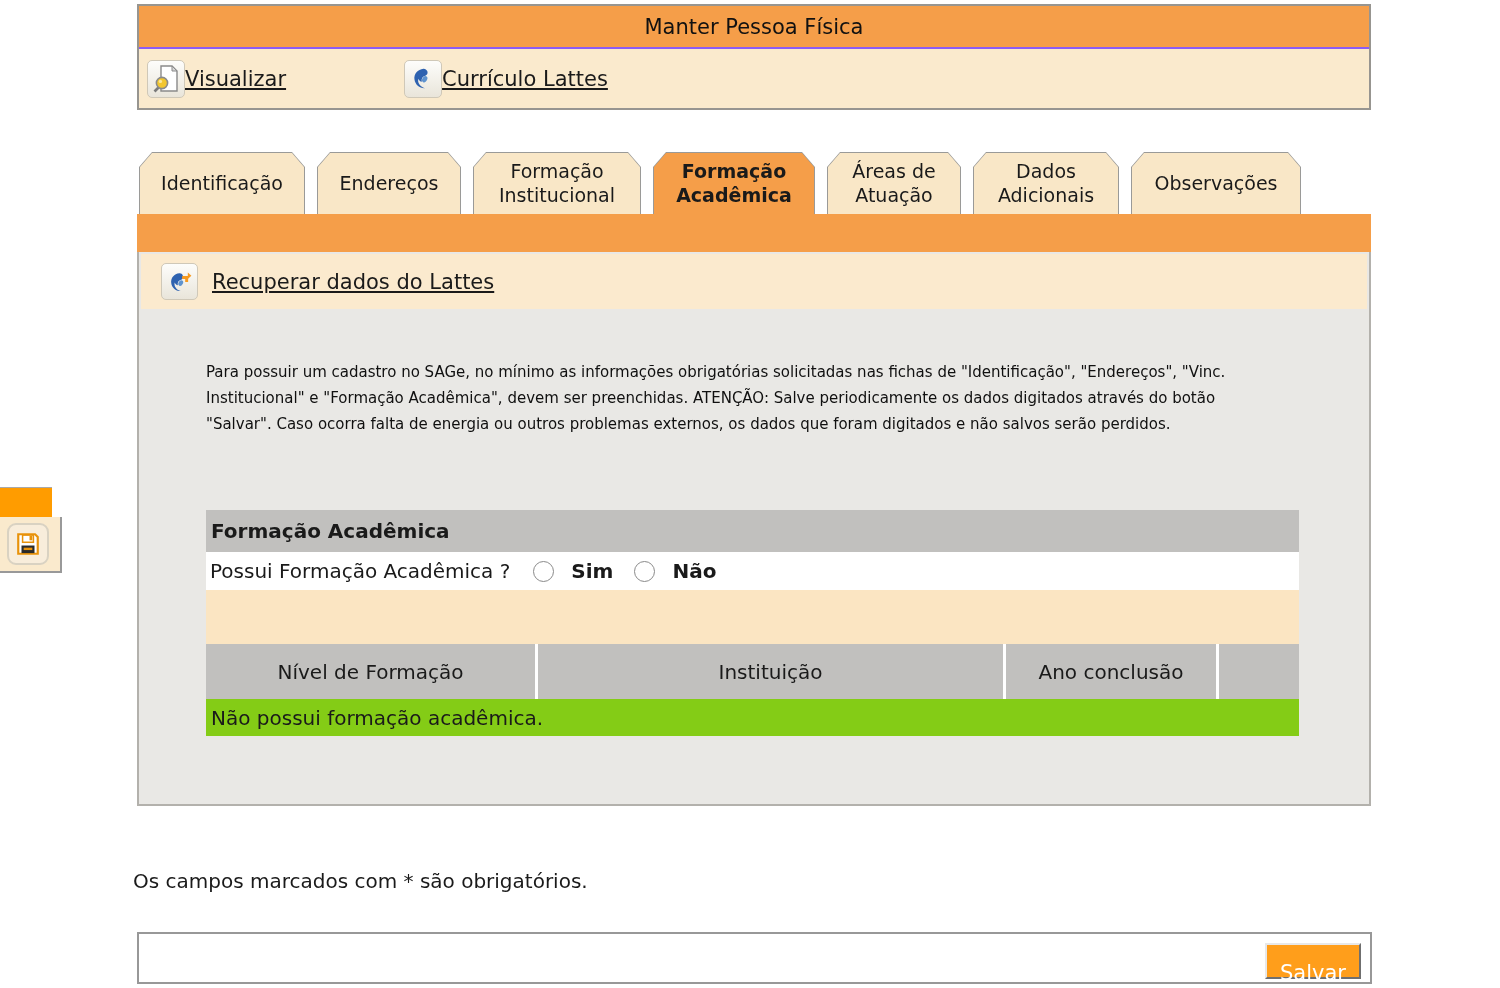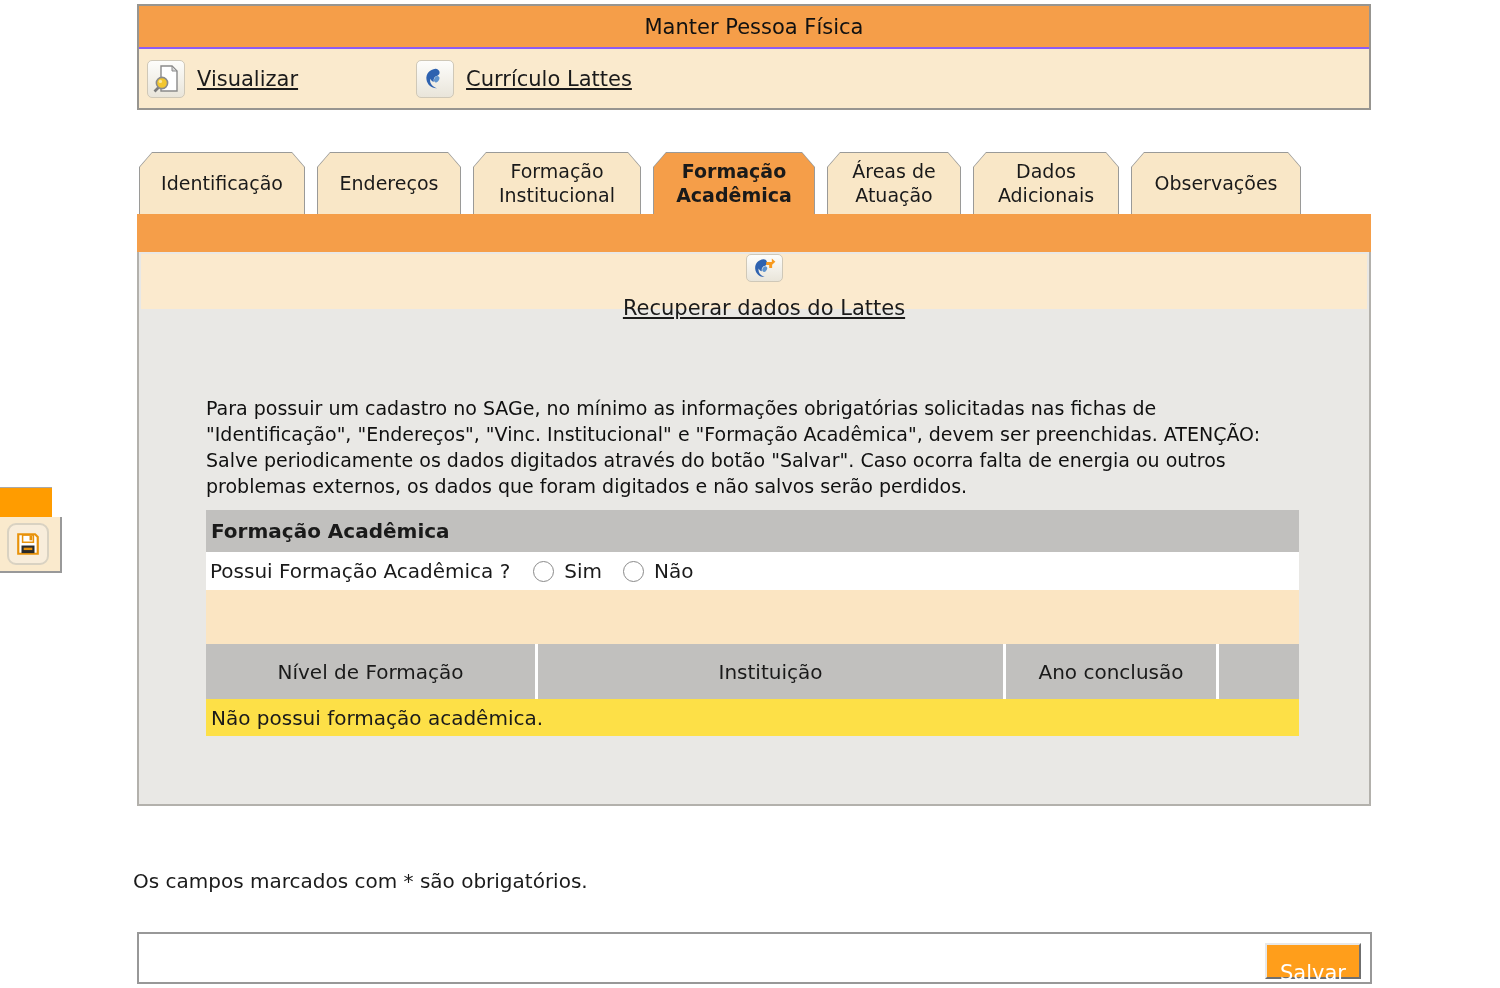--- a/index.html
+++ b/index.html
@@ -7,21 +7,21 @@
     font-family:"DejaVu Sans","Liberation Sans",sans-serif; color:#1a1a1a; }
   .page { position:relative; width:1500px; height:988px; }
 
   
   .header-box { position:absolute; left:137px; top:4px; width:1234px; height:106px;
     border:2px solid #979590; background:#FAEACD; }
   .title-bar { height:43px; background:#F59E49; border-bottom:2px solid #8b5cf6;
     display:flex; align-items:center; justify-content:center;
     font-weight:normal; font-size:21px; color:#111; }
   .toolbar { height:59px; display:flex; align-items:center; }
-  .tool-link { display:flex; align-items:center; gap:12px; cursor:pointer; }
+  .tool-link { display:flex; align-items:center; gap:0; cursor:pointer; }
   .tool-link.first { margin-left:8px; }
   .tool-link.second { margin-left:118px; }
   .icon-frame { width:38px; height:38px; display:flex; align-items:center; justify-content:center;
     background:linear-gradient(180deg,#fdfdfb,#e9e5da); border:1px solid #cfc8b8; border-radius:5px; }
   a.link { color:#1a1a1a; text-decoration:underline; font-size:21px; cursor:pointer; }
 
   
   .tabs { position:absolute; left:139px; top:152px; height:62px; display:flex; gap:12px; }
   .tab { position:relative; height:62px; cursor:pointer;
     clip-path:polygon(13px 0, calc(100% - 13px) 0, 100% 15px, 100% 100%, 0 100%, 0 15px);
@@ -31,40 +31,40 @@
     background:#F9E7C7; display:flex; align-items:center; justify-content:center;
     text-align:center; font-size:19px; line-height:1.25; padding:0 6px; }
   .tab.active .tab-inner { background:#F59E49; font-weight:bold; }
 
   .band { position:absolute; left:137px; top:214px; width:1234px; height:38px; background:#F59E49; }
 
   
   .panel { position:absolute; left:137px; top:252px; width:1234px; height:554px;
     background:#E9E8E5; border:2px solid #b3b1ac; border-top:none; }
   .linkbar { margin:2px; height:55px; background:#FBEACE;
-    display:flex; align-items:center; gap:14px; padding-left:20px;flex-direction:column; }
+    display:flex; align-items:center; gap:14px; padding-left:20px; }
   .linkbar .icon-frame { width:37px; height:37px; }
   .info { position:absolute; left:67px; top:107px; width:1078px;
-    font-size:19px; line-height:26px; color:#101010;margin-top:36px; }
+    font-size:15px; line-height:26px; color:#101010; }
 
   .section { position:absolute; left:67px; top:258px; width:1093px; }
   .section-header { height:42px; background:#C1C0BE; display:flex; align-items:center;
     padding-left:5px; font-weight:bold; font-size:20px; }
   .question-row { height:38px; background:#ffffff; display:flex; align-items:center;
     font-size:20px; padding-left:4px; }
   .radio { width:21px; height:21px; border-radius:50%; background:#fff;
     border:1px solid #8a8a8a; display:inline-block; cursor:pointer; }
   .radio.r1 { margin-left:23px; } .radio.r2 { margin-left:21px; }
-  .radio-label { margin-left:10px; }
+  .radio-label { margin-left:17px;font-weight:bold; }
   .peach-row { height:54px; background:#FBE5C2; }
   .grid-header { display:grid; grid-template-columns:329px 465px 210px 1fr; gap:3px;
     background:#ffffff; }
   .grid-header .cell { background:#C1C0BE; height:55px; display:flex; align-items:center;
     justify-content:center; text-align:center; font-size:20px; line-height:1.3; }
-  .empty-row { height:37px; background:#fde047; display:flex; align-items:center;
+  .empty-row { height:37px; background:#84cc16; display:flex; align-items:center;
     padding-left:5px; font-size:20px; }
 
   
   .side-orange { position:absolute; left:0; top:487px; width:52px; height:30px;
     background:#FF9C00; border-top:1px solid #a9a9a9; }
   .side-panel { position:absolute; left:0; top:517px; width:62px; height:56px;
     background:#FAEACD; border-right:2px solid #999; border-bottom:2px solid #999; }
   .save-btn { position:absolute; left:7px; top:6px; width:42px; height:42px;
     background:#F8EDDB; border:2px solid #d9d2c2; border-radius:9px; cursor:pointer;
     display:flex; align-items:center; justify-content:center; }

